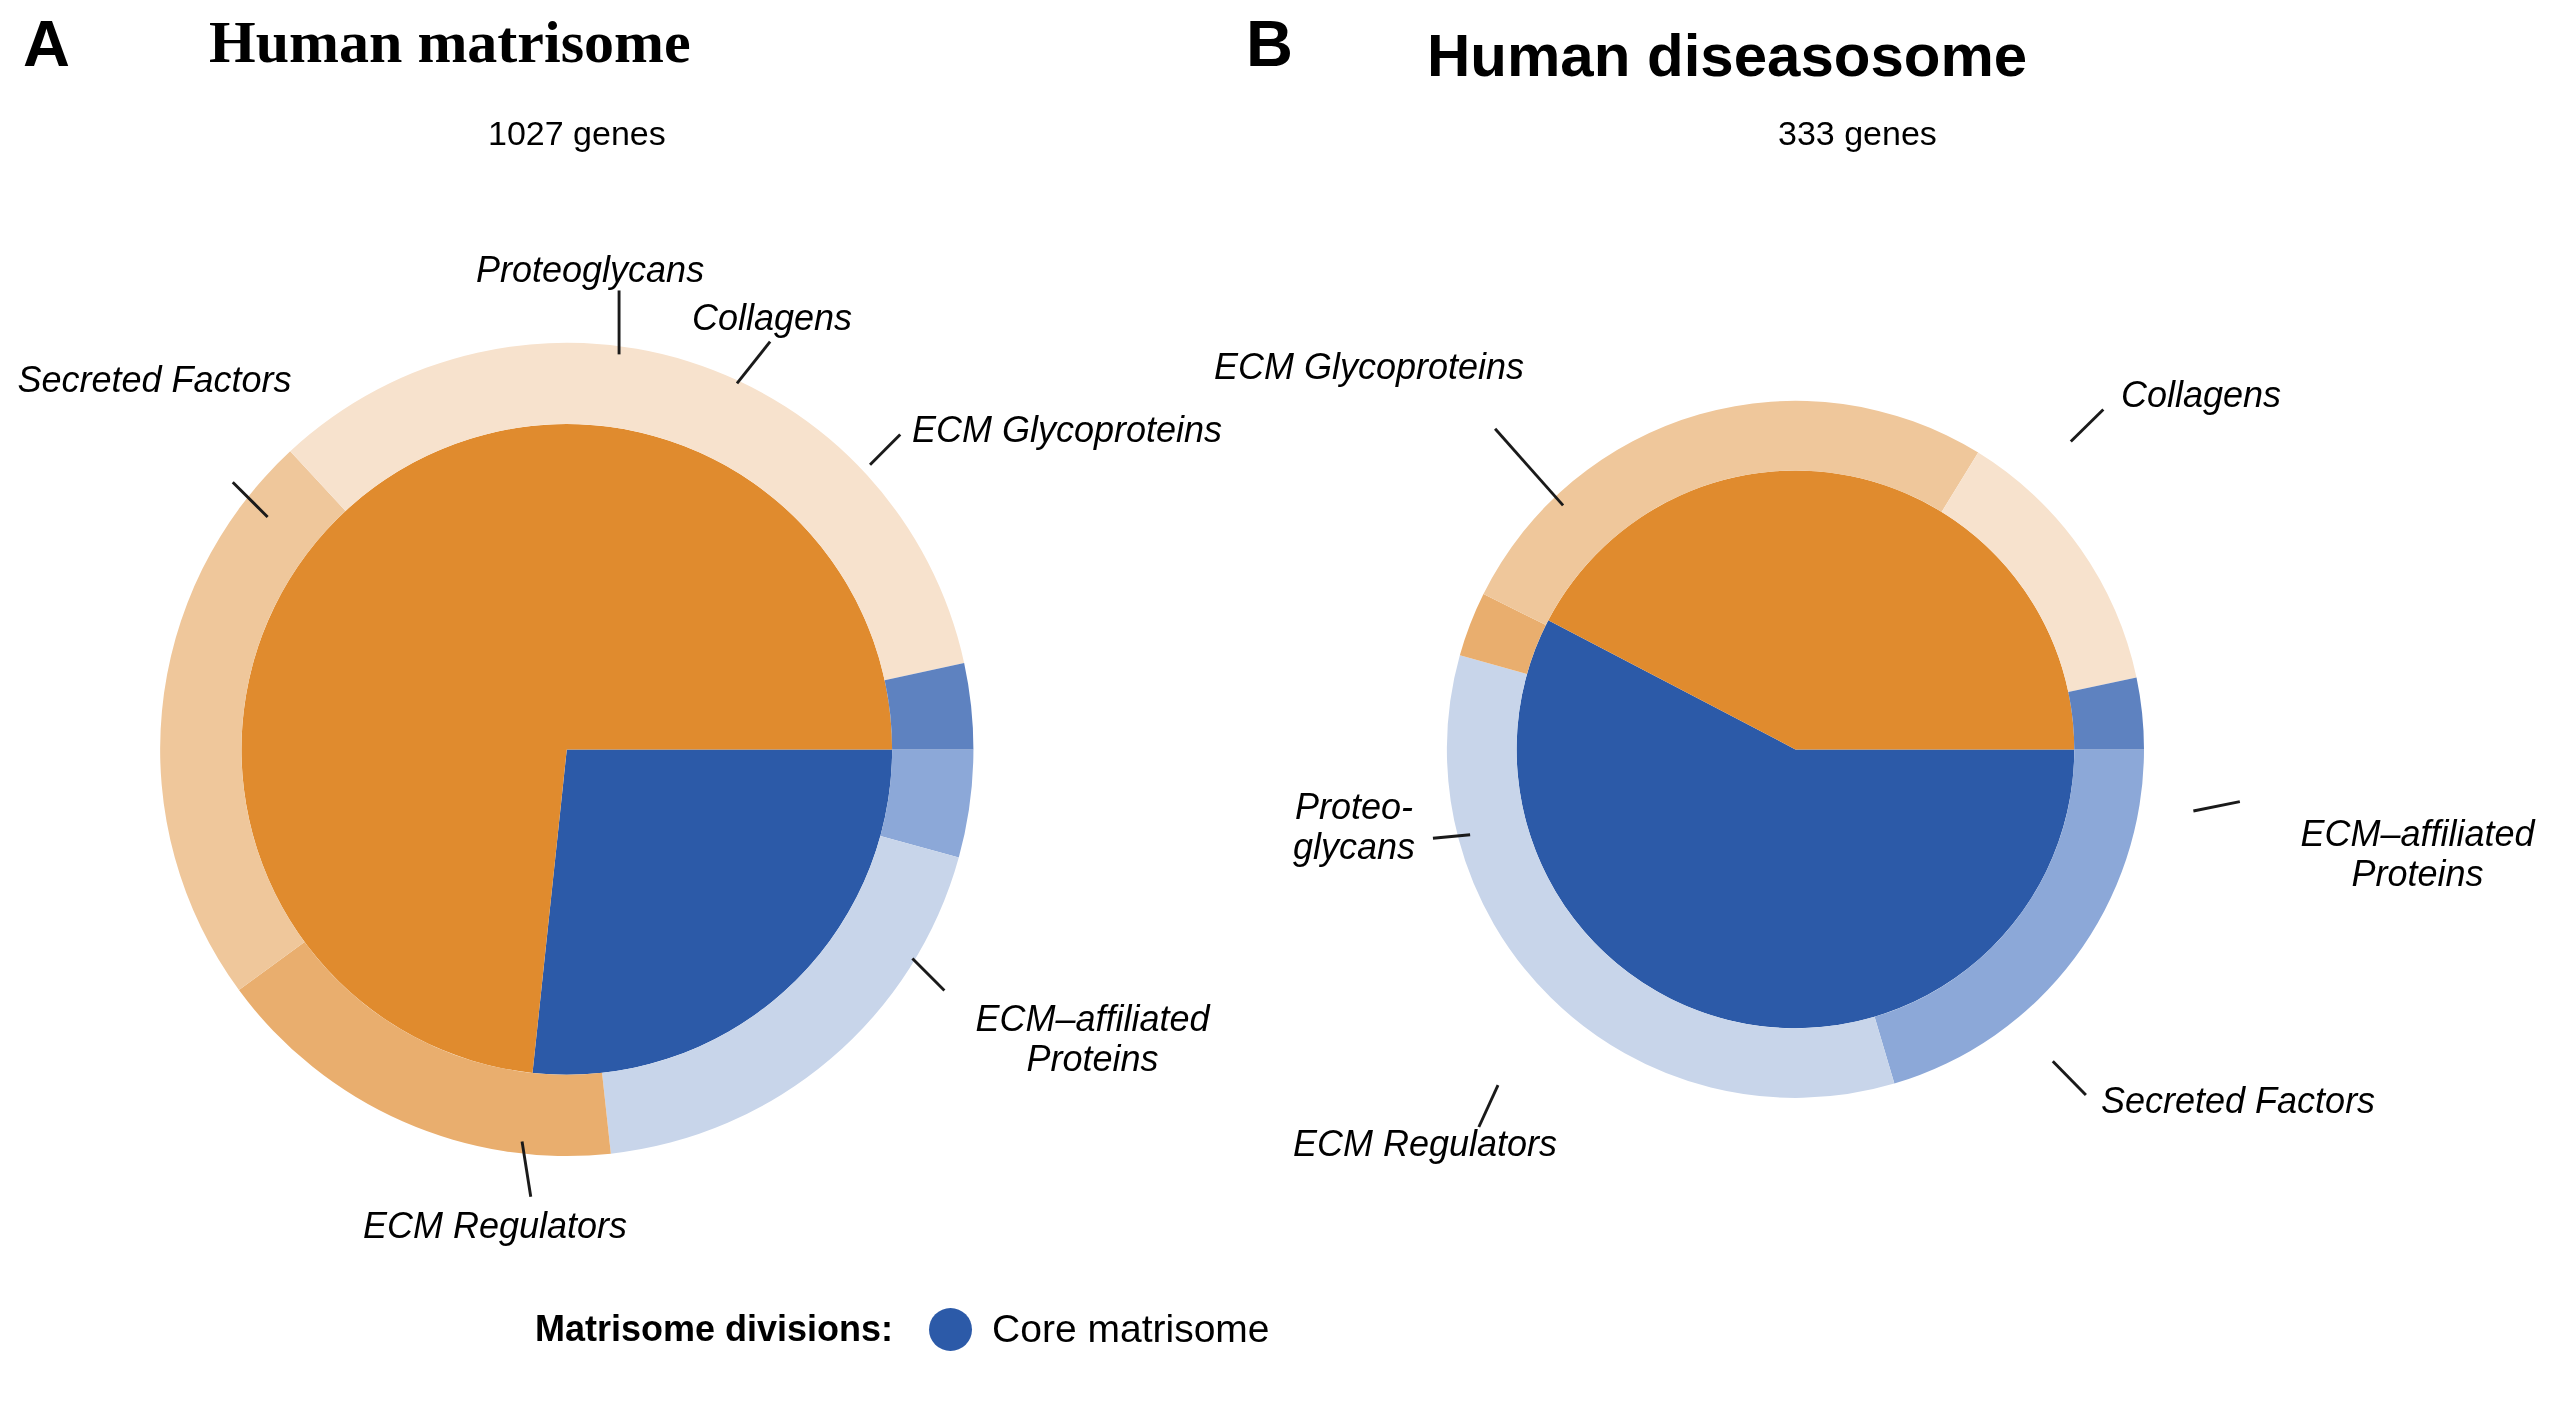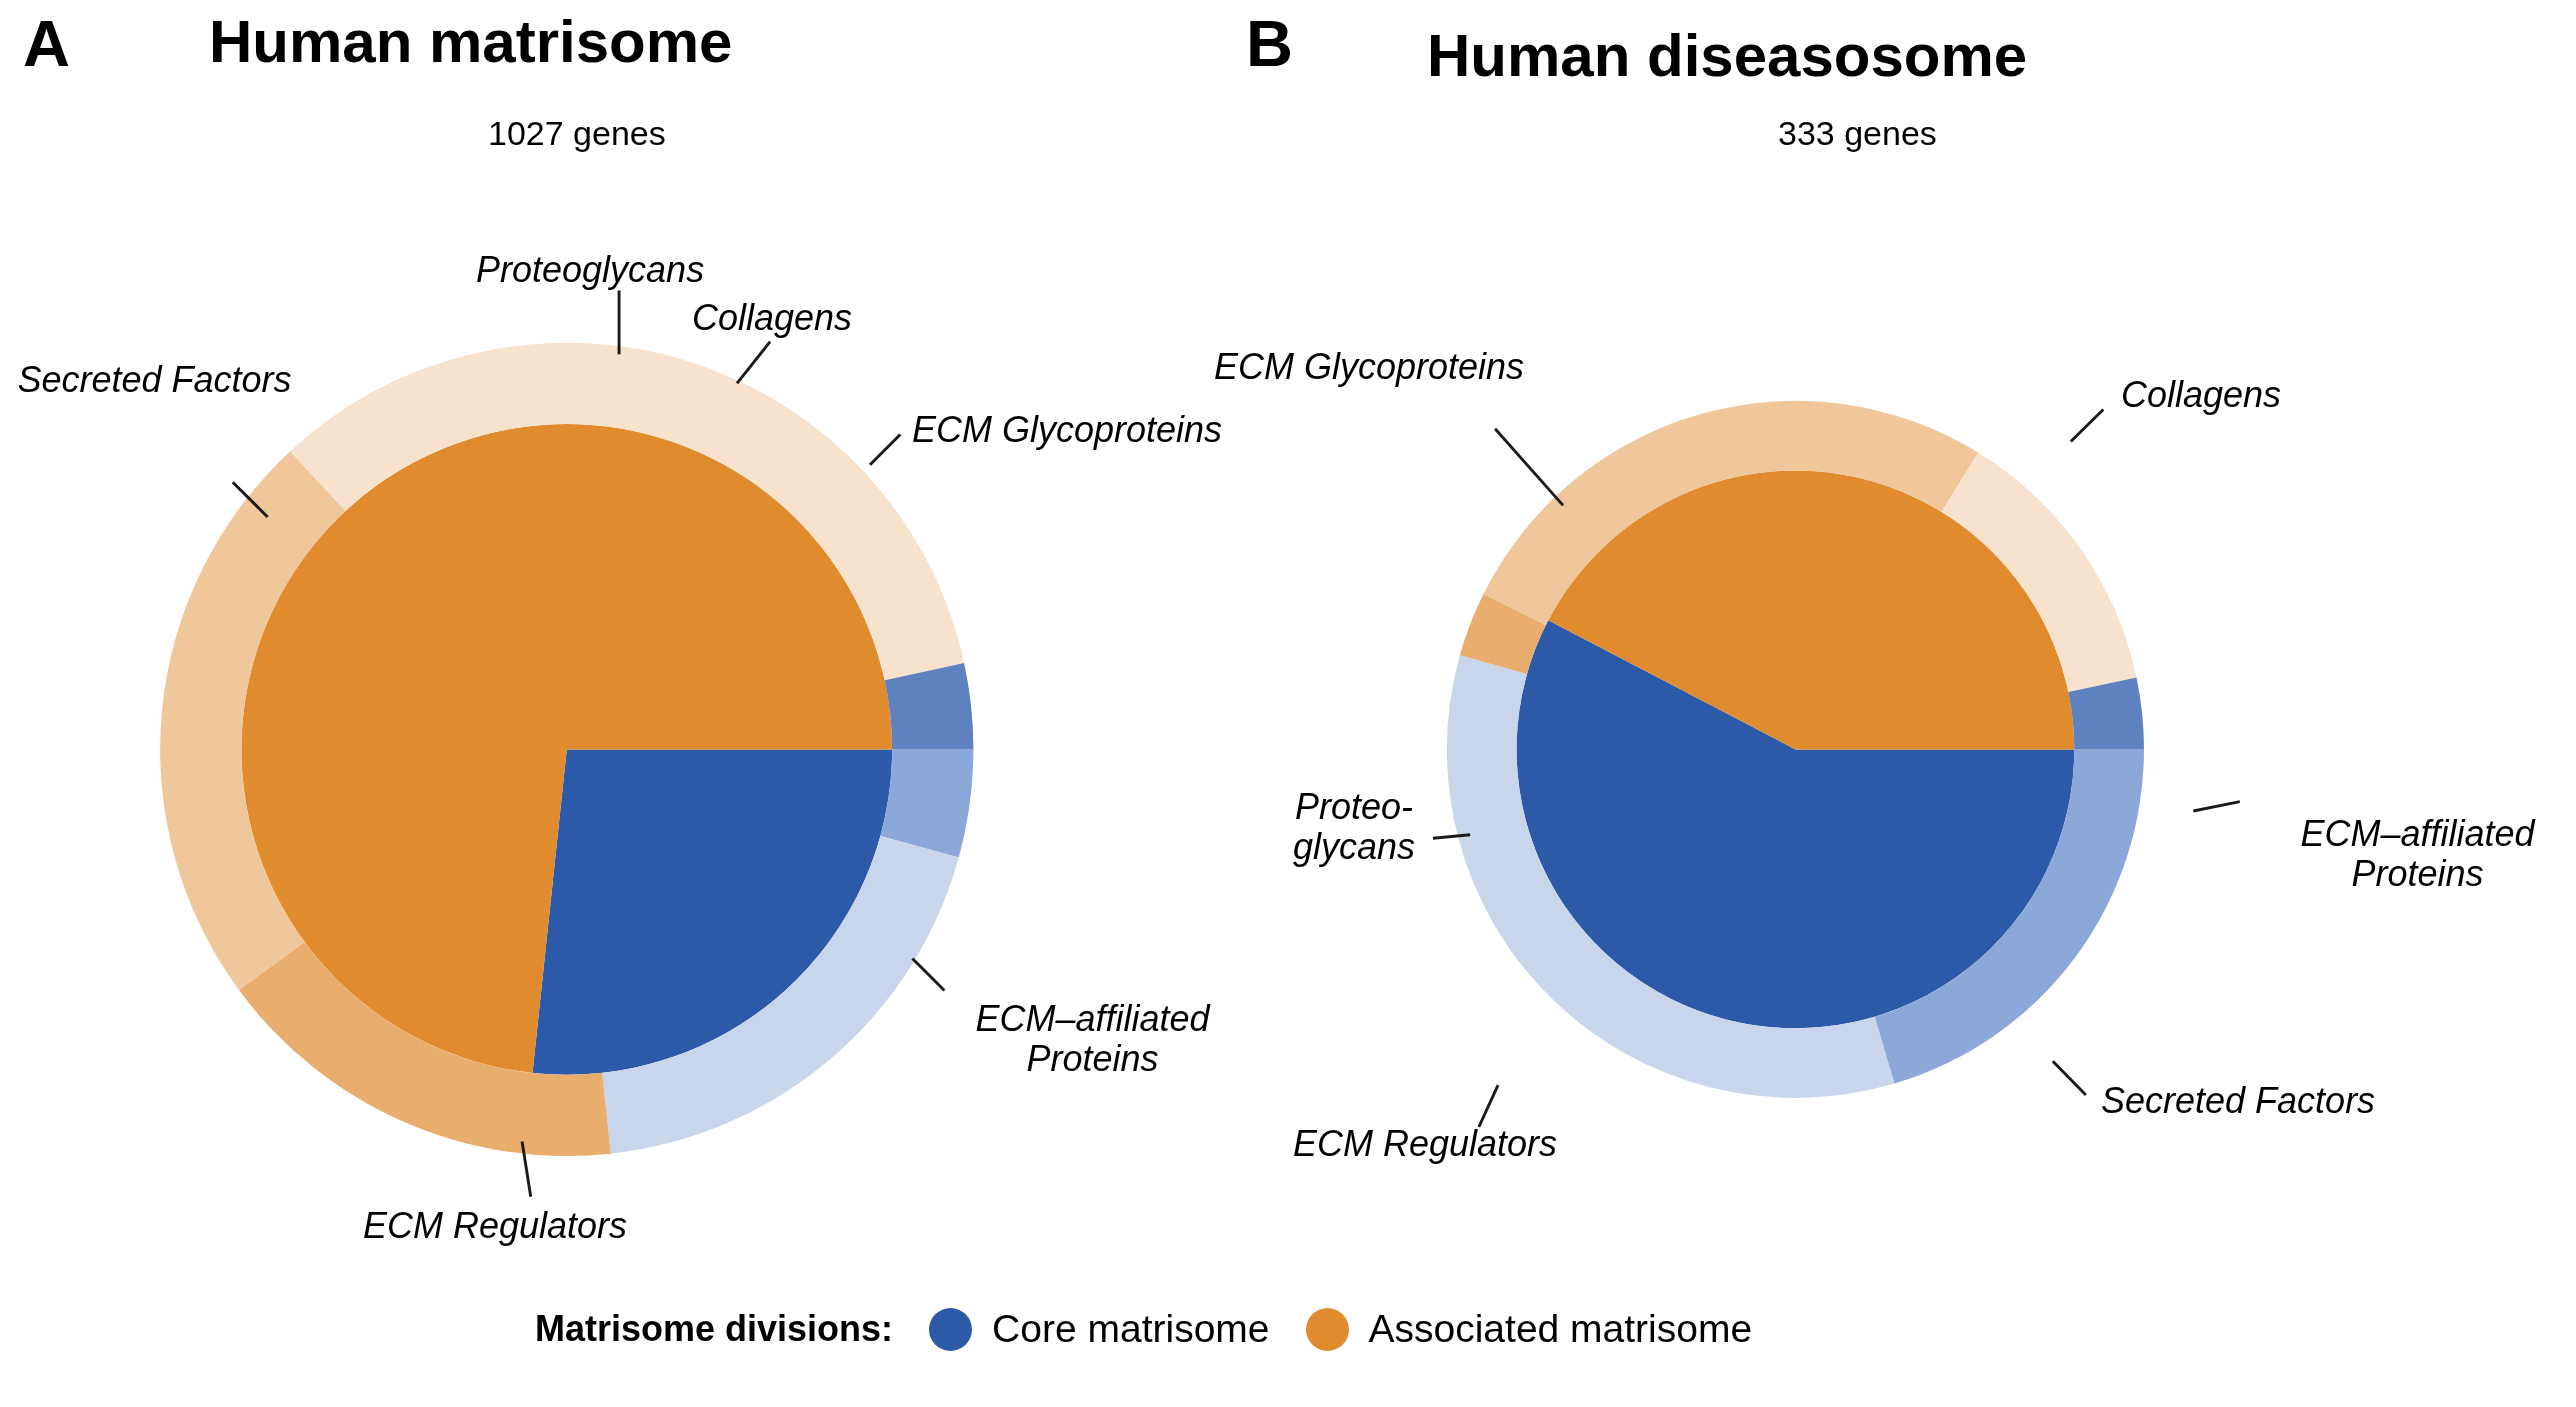--- a/index.html
+++ b/index.html
@@ -14,21 +14,21 @@
   .legend{position:absolute;display:flex;align-items:center;text-align:center;}
   .legend-title{font-size:36px;font-weight:bold;white-space:nowrap;}
   .legend-item{display:flex;align-items:center;margin-left:36px;}
   .legend-swatch{width:43px;height:43px;border-radius:50%;display:inline-block;}
   .legend-text{font-size:39px;margin-left:20px;white-space:nowrap;}
 </style>
 </head>
 <body>
 
 <div class="panel-letter" style="left:23px;top:10.5px;">A</div>
-<div class="panel-title" style="left:209px;top:11.6px;">Human matrisome</div>
+<div class="panel-title" style="left:209px;top:11.6px;font-family:Liberation Serif, serif;">Human matrisome</div>
 <div class="panel-sub" style="left:488px;top:116px;">1027 genes</div>
 
 <div class="panel-letter" style="left:1246px;top:10.5px;">B</div>
 <div class="panel-title" style="left:1427px;top:26px;">Human diseasosome</div>
 <div class="panel-sub" style="left:1778px;top:116px;">333 genes</div>
 
 <svg class="pie" viewBox="0 0 4433 2422" xmlns="http://www.w3.org/2000/svg" aria-hidden="true">
   <g id="chartA">
       <path d="M 975 1290 L 1535 1290 A 560 560 0 0 1 916.0097719360675 1846.8843264026787 Z" fill="#2C5AA8"></path>
       <path d="M 975 1290 L 916.0097719360675 1846.8843264026787 A 560 560 0 1 1 1535 1290.000000000001 Z" fill="#E08B2E"></path>
@@ -89,18 +89,14 @@
 </div>
 <div class="cat-label" style="left:2101px;top:1081px;">Secreted Factors</div>
 <div class="cat-label" style="left:1293px;top:1124px;">ECM Regulators</div>
 
 <div class="legend" style="left:535px;top:1307px;">
   <span class="legend-title">Matrisome divisions:</span>
   <span class="legend-item">
     <span class="legend-swatch" id="sw0" style="background: rgb(44, 90, 168);"></span>
     <span class="legend-text">Core matrisome</span>
   </span>
-  <span class="legend-item">
-    <span class="legend-swatch" id="sw1" style="background: rgb(224, 139, 46);"></span>
-    <span class="legend-text">Associated matrisome</span>
-  </span>
 </div>
 
 
 </body></html>

